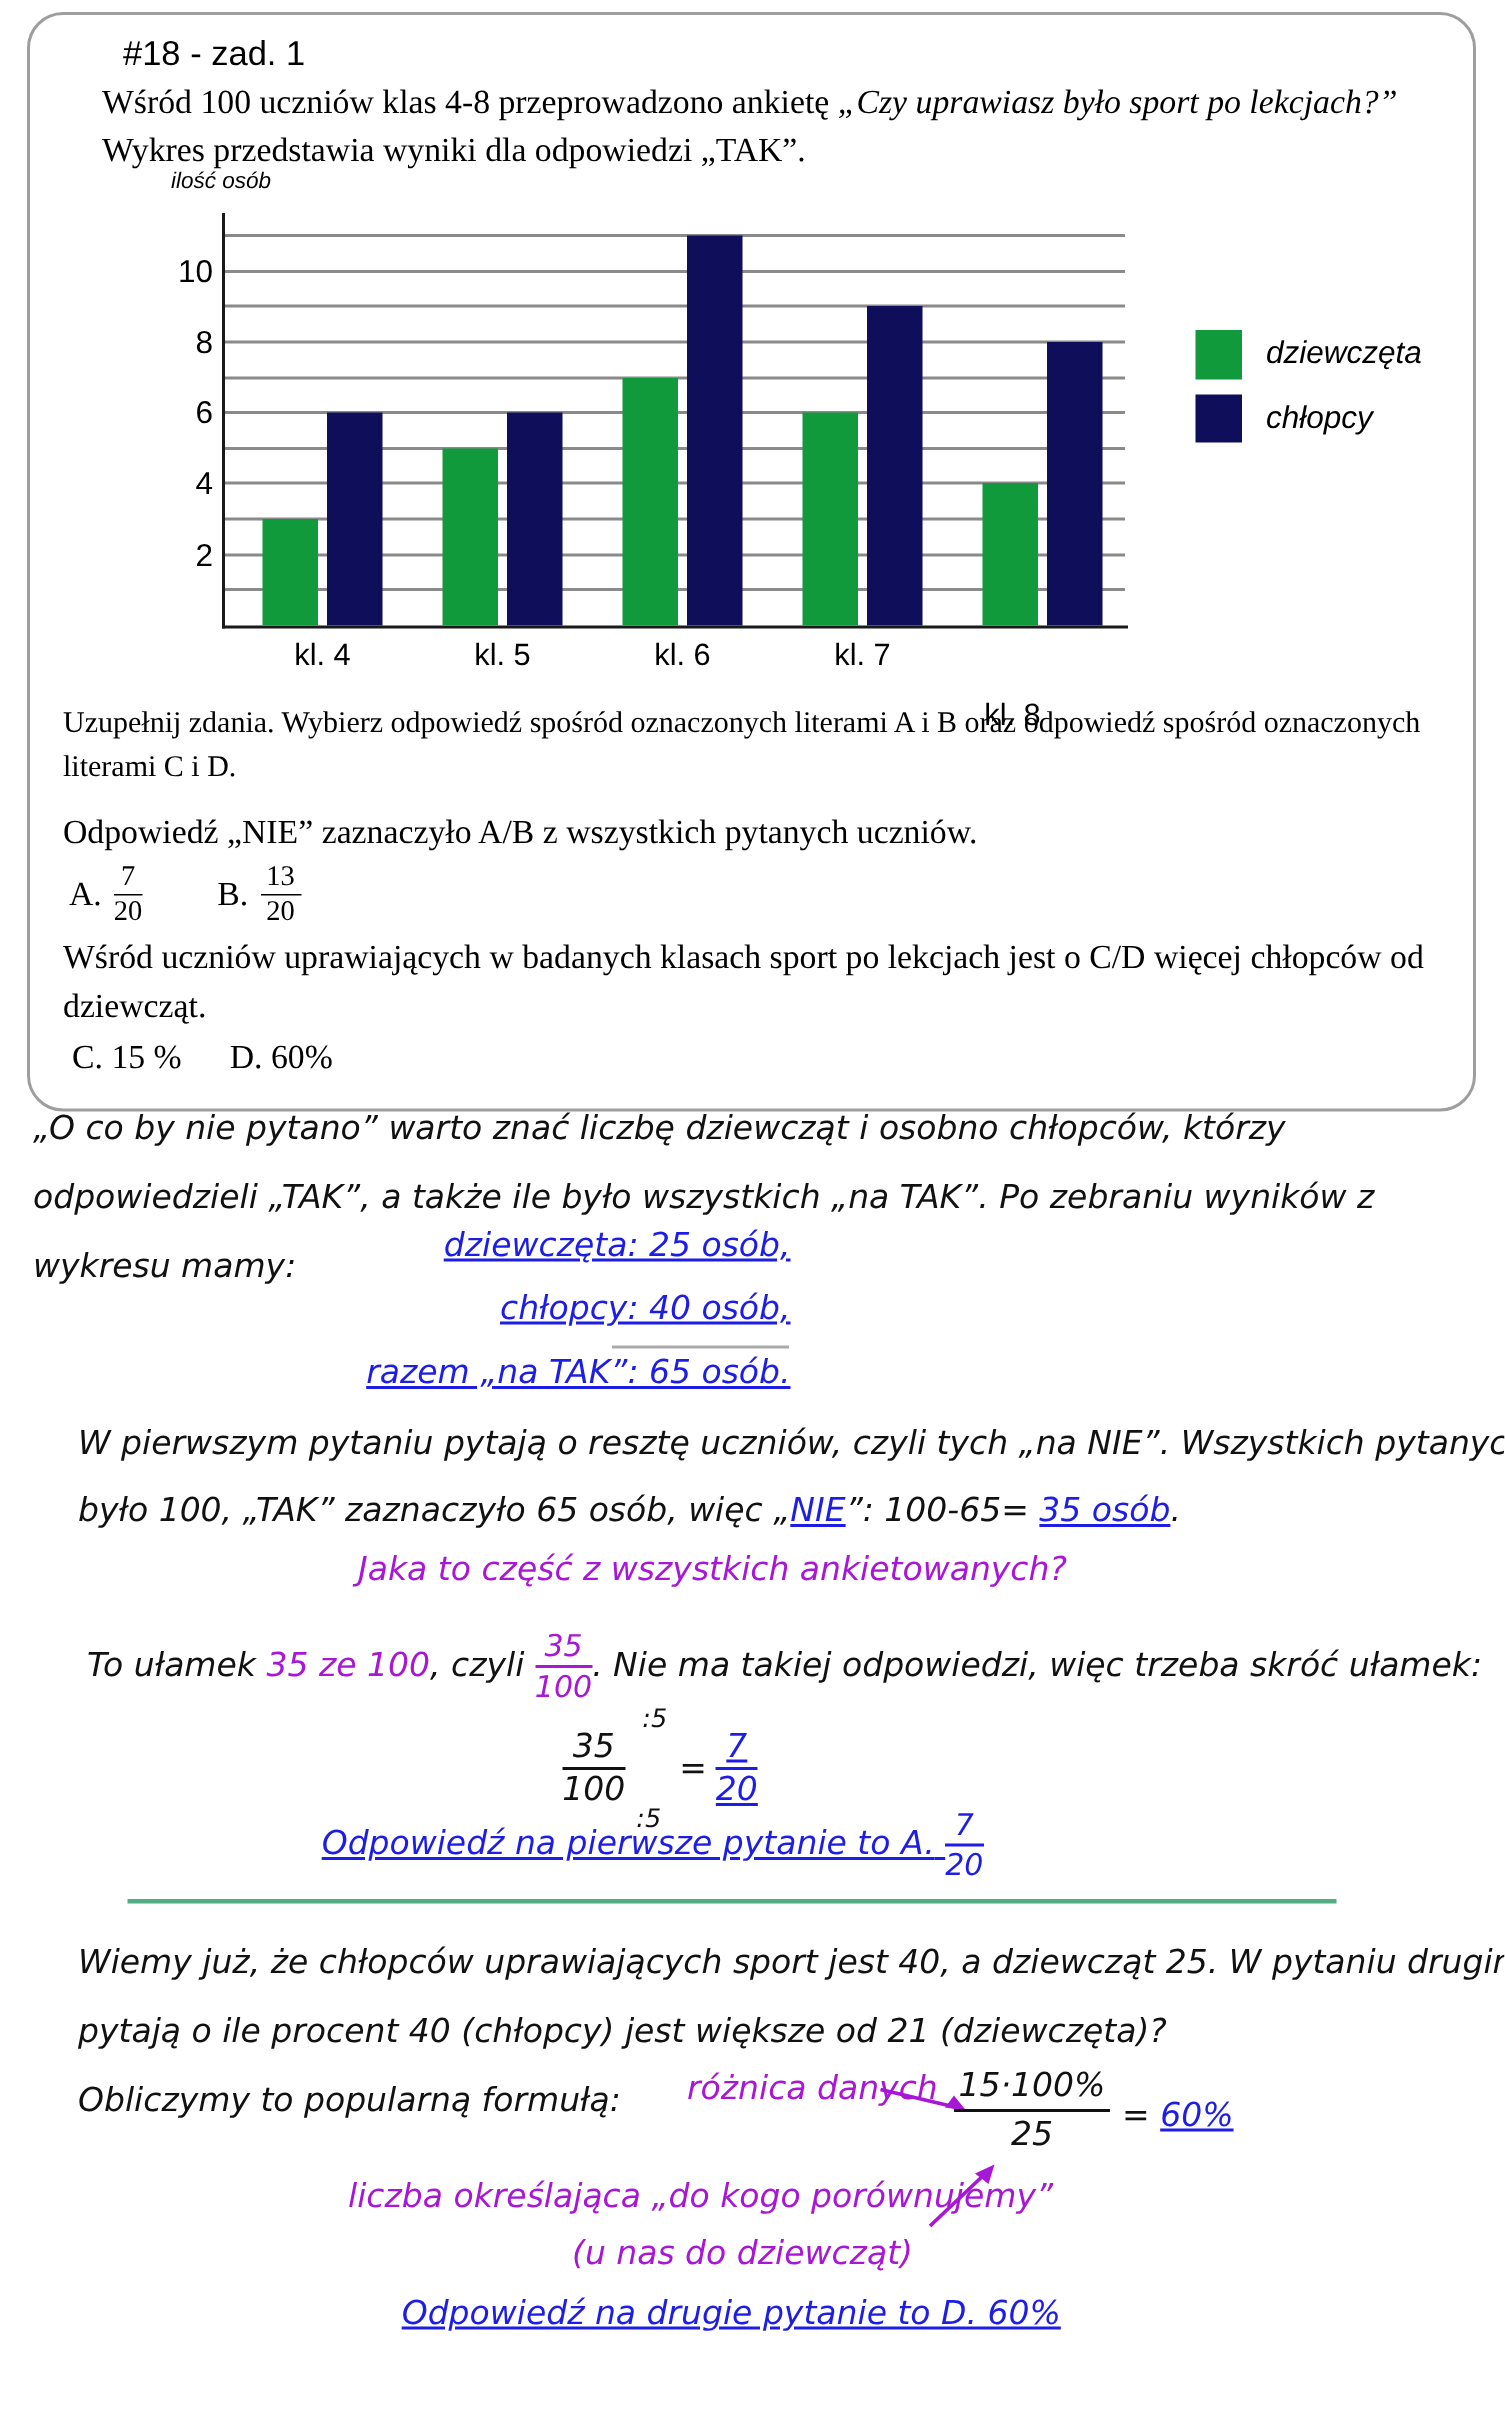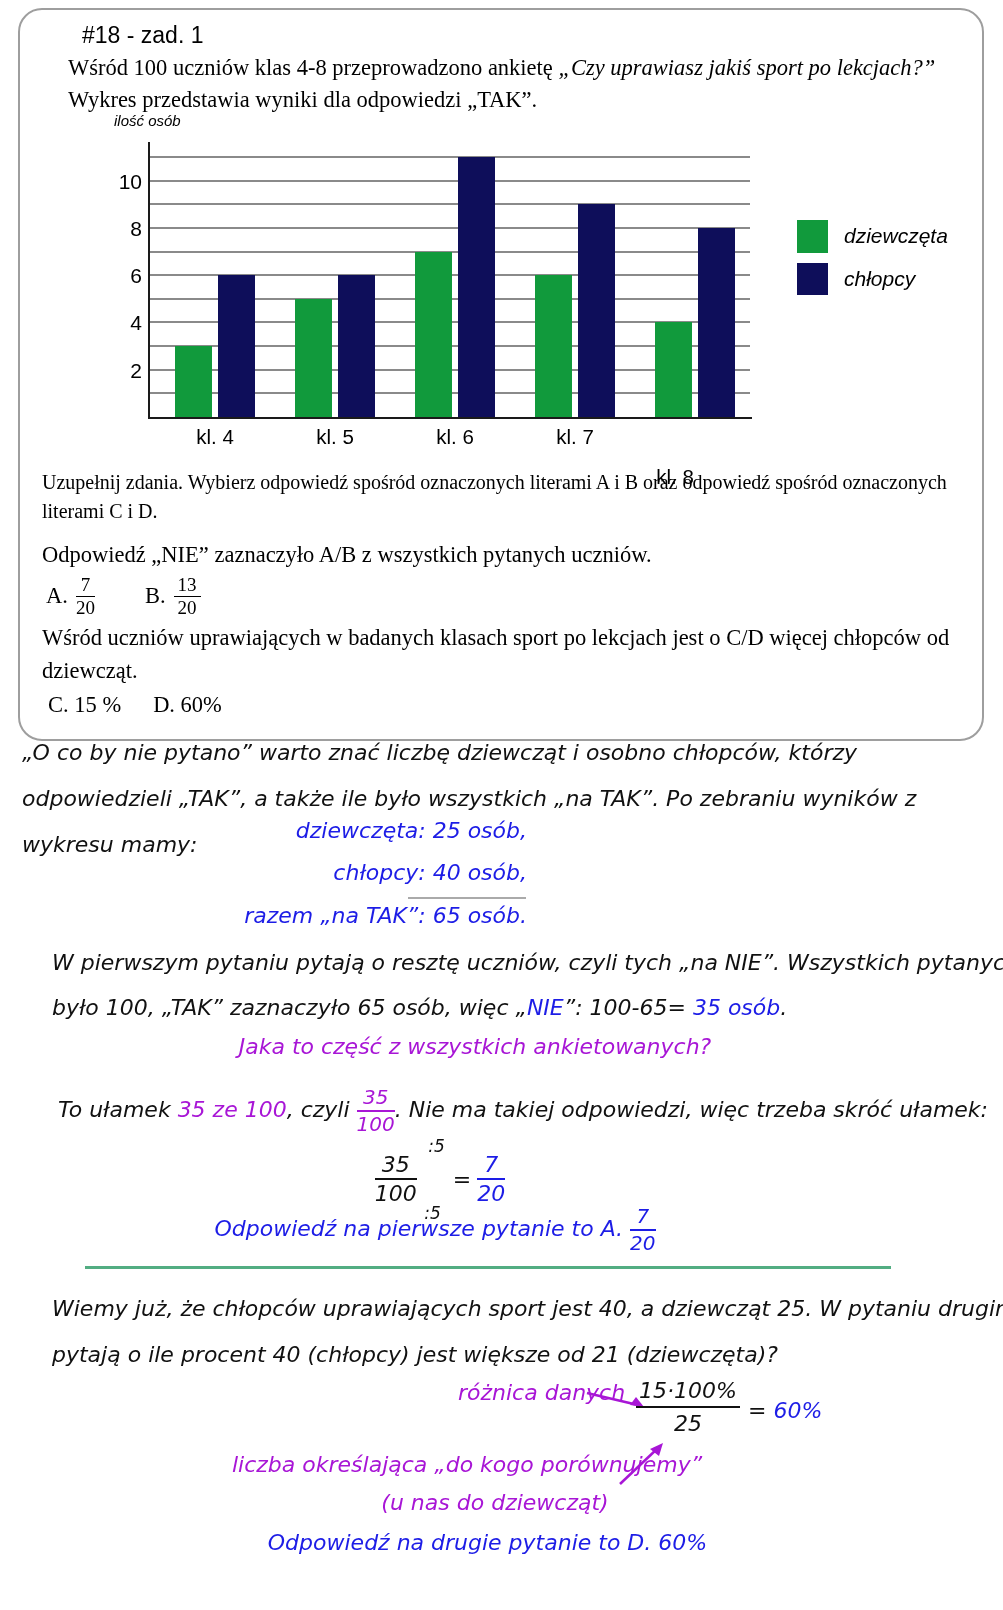--- a/index.html
+++ b/index.html
@@ -1,20 +1,20 @@
 <!DOCTYPE html>
 <html lang="pl"><head>
 <meta charset="utf-8">
 <style>
   html,body{margin:0;padding:0;background:#fff;}
   .page{position:relative;width:1003px;height:1610px;background:#fff;overflow:hidden;
         font-family:"Liberation Serif", serif;color:#000;}
   .sans{font-family:"Liberation Sans", sans-serif;}
   .hand{font-family:"DejaVu Sans", sans-serif;font-style:italic;color:#111;}
-  .blue{color:#1d1de6;}
+  .blue{color:#1d1de6;text-decoration:underline;}
   .mag{color:#a816d6;}
 
   
   .card{position:absolute;left:18px;top:8px;width:962px;height:729px;
         border:2px solid #9e9e9e;border-radius:24px;background:#fff;}
   .title{position:absolute;left:62px;top:12px;font:23px "Liberation Sans", sans-serif;color:#000;margin:0;font-weight:400;}
   .intro{position:absolute;left:48px;top:42px;width:905px;font-size:22.5px;line-height:1.44;}
   .instruction{position:absolute;left:22px;top:458px;width:930px;margin:0;font-size:20px;line-height:1.45;}
   .q1text{position:absolute;left:22px;top:532px;width:930px;margin:0;font-size:22.5px;}
   .optionsAB{position:absolute;left:26px;top:565px;font-size:22.5px;display:flex;align-items:center;gap:8px;}
@@ -65,21 +65,21 @@
 </style>
 </head>
 <body>
 
 <div class="page">
 
   <section class="card">
     <h1 class="title">#18 - zad. 1</h1>
 
     <div class="intro">
-      <div><span>Wśród 100 uczniów klas 4-8 przeprowadzono ankietę </span><em>„Czy uprawiasz jakiś sport po lekcjach?”</em></div>
+      <div><span>Wśród 100 uczniów klas 4-8 przeprowadzono ankietę </span><em>„Czy uprawiasz było sport po lekcjach?”</em></div>
       <div>Wykres przedstawia wyniki dla odpowiedzi „TAK”.</div>
     </div>
 
     <div class="ylabel sans" style="left:94px;top:102px;">ilość osób</div>
     <div class="axis-y" style="left:128px;top:132px;"></div>
     <div class="axis-x" style="left:128px;top:407px;"></div>
     <div class="plot" style="left:130px;top:147px;">
         <div class="gridline" style="bottom: 22.6364px;"></div>
         <div class="gridline" style="bottom: 46.2727px;"></div>
         <div class="gridline" style="bottom: 69.9091px;"></div>
@@ -159,20 +159,21 @@
   <div class="center-row hand" style="top:1152px;width:880px;">
     <span class="simp"><span class="frac hand-frac" style="font-size:22px;"><span class="num">35</span><span class="den">100</span></span><span class="sup">:5</span><span class="sub">:5</span></span><span class="eqsign">=</span><span class="frac hand-frac blue" style="font-size:22px;"><span class="num">7</span><span class="den">20</span></span>
   </div>
 
   <div class="center-row hand blue" style="top:1205px;width:870px;"><span>Odpowiedź na pierwsze pytanie to A.</span> <span class="frac hand-frac"><span class="num">7</span><span class="den">20</span></span></div>
 
   <div class="divider"></div>
 
   <div class="hline hand" style="left:52px;top:1296px;">Wiemy już, że chłopców uprawiających sport jest 40, a dziewcząt 25. W pytaniu drugim</div>
   <div class="hline hand" style="left:52px;top:1342px;">pytają o ile procent 40 (chłopcy) jest większe od 21 (dziewczęta)?</div>
+  <div class="hline hand" style="left:52px;top:1388px;">Obliczymy to popularną formułą:</div>
 
   <div class="hline hand mag" style="left:458px;top:1380px;">różnica danych</div>
   <svg class="arrow" style="left:586px;top:1388px;" width="62" height="26">
     <line x1="1" y1="5" x2="52" y2="17" stroke="#a816d6" stroke-width="2.5"></line>
     <polygon points="58,19 44,17 50,9" fill="#a816d6"></polygon>
   </svg>
 
   <div class="formula-frac hand">
     <span class="fnum">15·100%</span>
     <span class="fden">25</span>

